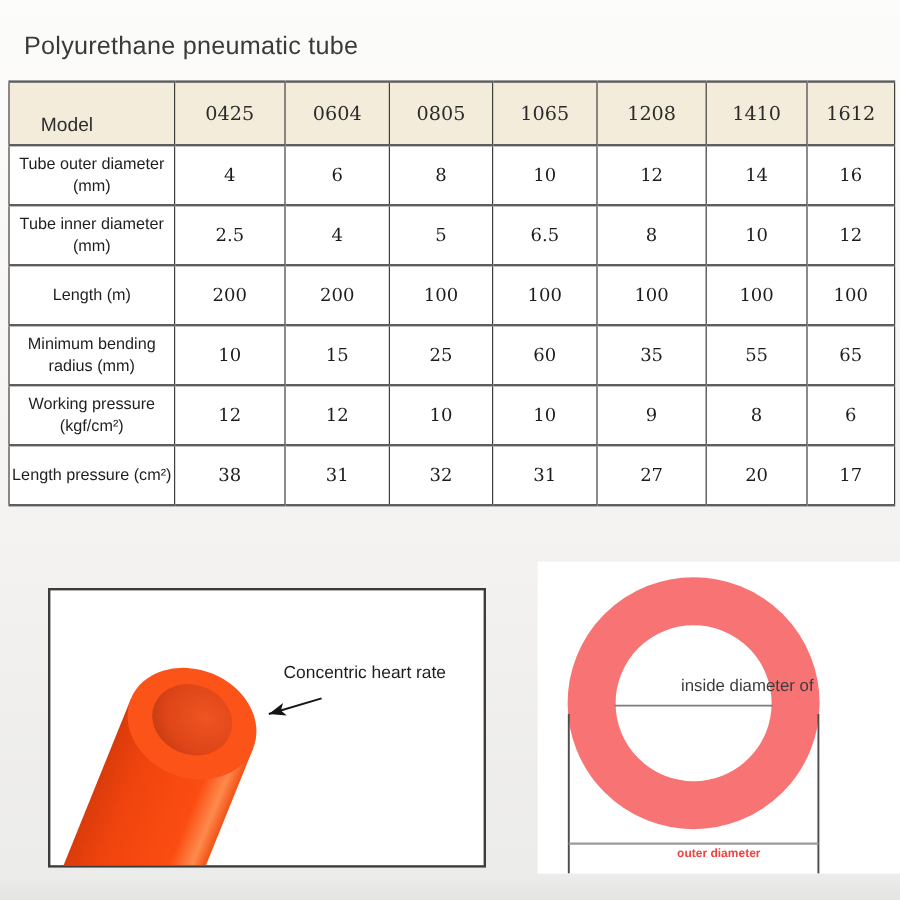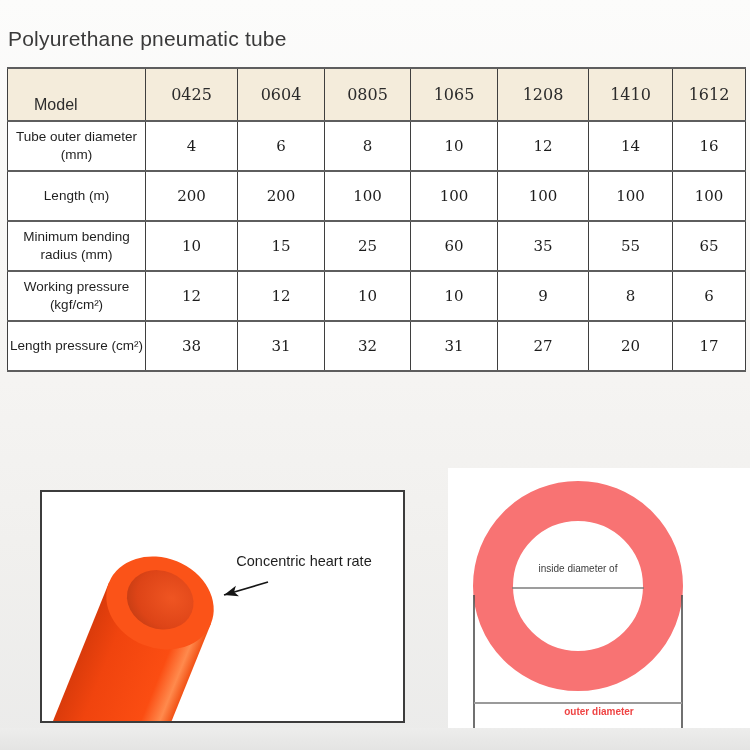--- a/index.html
+++ b/index.html
@@ -9,21 +9,21 @@
   .page {
     position: relative;
     width: 750px;
     height: 750px;
     overflow: hidden;
     background: linear-gradient(180deg, #fcfcfb 0%, #f7f6f4 40%, #f1f0ee 72%, #ebebea 100%);
   }
 
   .page-title {
     position: absolute;
-    left: 8px;
+    left: 20px;
     top: 27px;
     font-size: 21px;
     color: #3a3a3a;
     letter-spacing: 0.2px;
   }
 
   
   table.spec {
     position: absolute;
     left: 7px;
@@ -112,22 +112,22 @@
     width: 302px;
     height: 262px;
     background: #ffffff;
   }
   .ring-area svg { position: absolute; left: 0; top: 0; }
   .inside-label {
     position: absolute;
     left: 30px;
     top: 95px;
     width: 200px;
-    text-align: center;
-    font-size: 10px;
+    text-align: right;
+    font-size: 14px;
     color: #3d3d3d;
   }
   .outer-label {
     position: absolute;
     left: 50%;
     top: 237px;
     transform: translateX(-50%);
     background: #ffffff;
     padding: 1px 14px 4px 14px;
     font-size: 10px;
@@ -178,20 +178,30 @@
     </tr>
     <tr>
       <td class="lbl">Tube outer diameter (mm)</td>
       <td class="val">4</td>
       <td class="val">6</td>
       <td class="val">8</td>
       <td class="val">10</td>
       <td class="val">12</td>
       <td class="val">14</td>
       <td class="val">16</td>
+    </tr>
+    <tr>
+      <td class="lbl">Tube inner diameter (mm)</td>
+      <td class="val">2.5</td>
+      <td class="val">4</td>
+      <td class="val">5</td>
+      <td class="val">6.5</td>
+      <td class="val">8</td>
+      <td class="val">10</td>
+      <td class="val">12</td>
     </tr>
     <tr>
       <td class="lbl">Length (m)</td>
       <td class="val">200</td>
       <td class="val">200</td>
       <td class="val">100</td>
       <td class="val">100</td>
       <td class="val">100</td>
       <td class="val">100</td>
       <td class="val">100</td>

